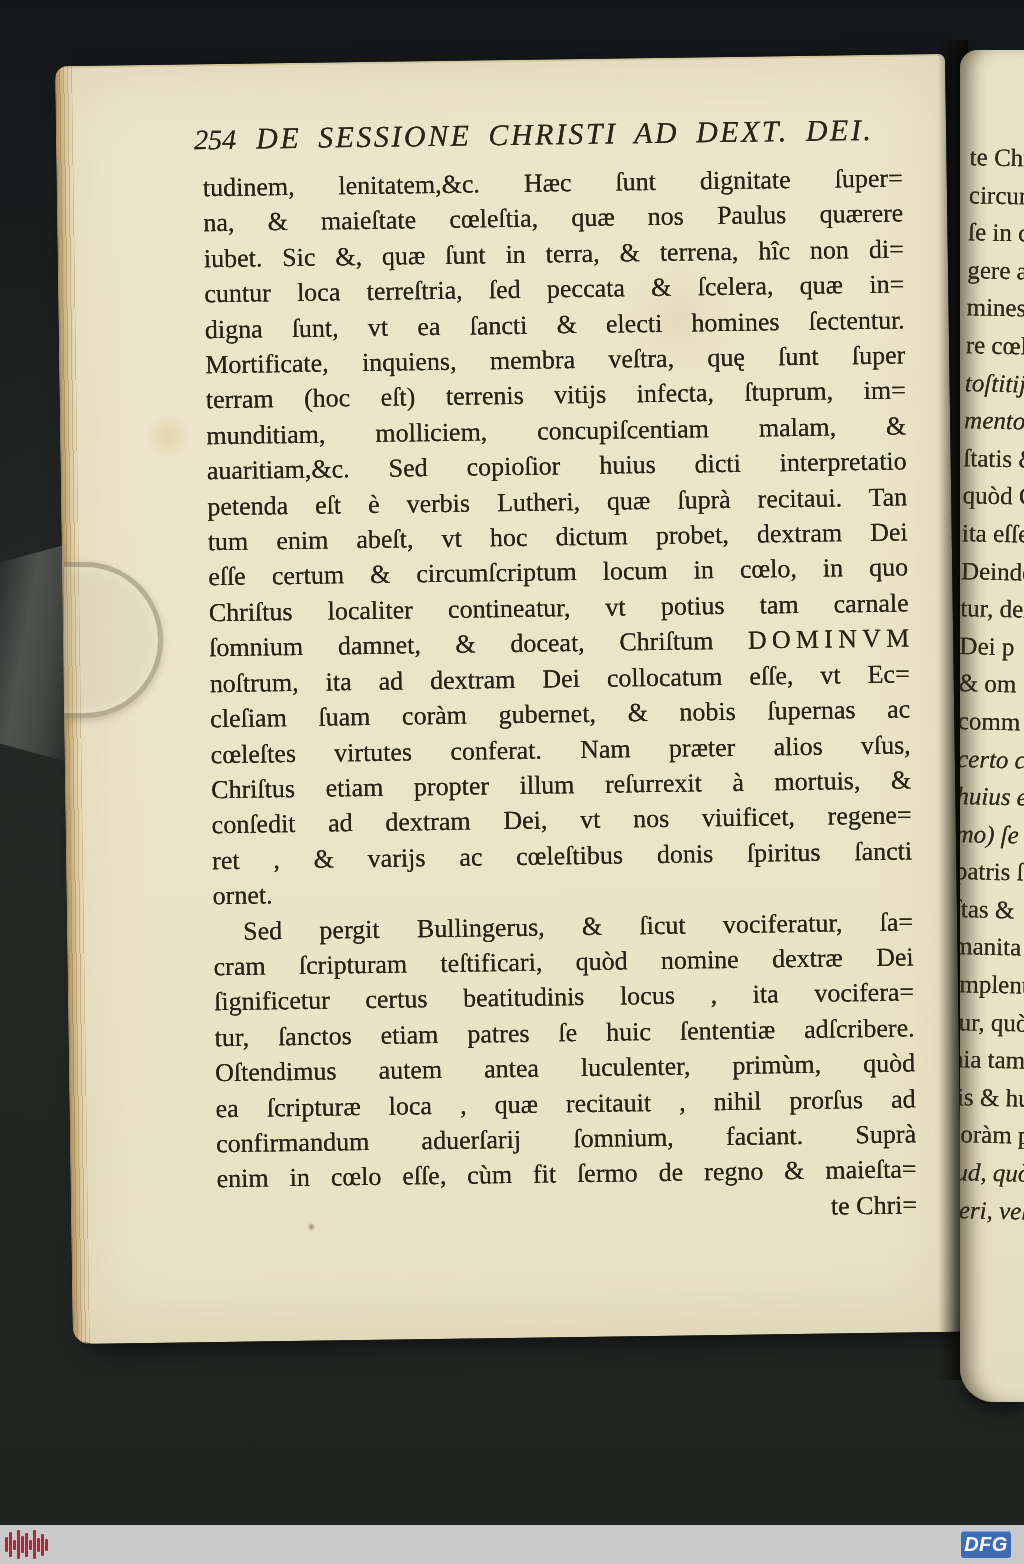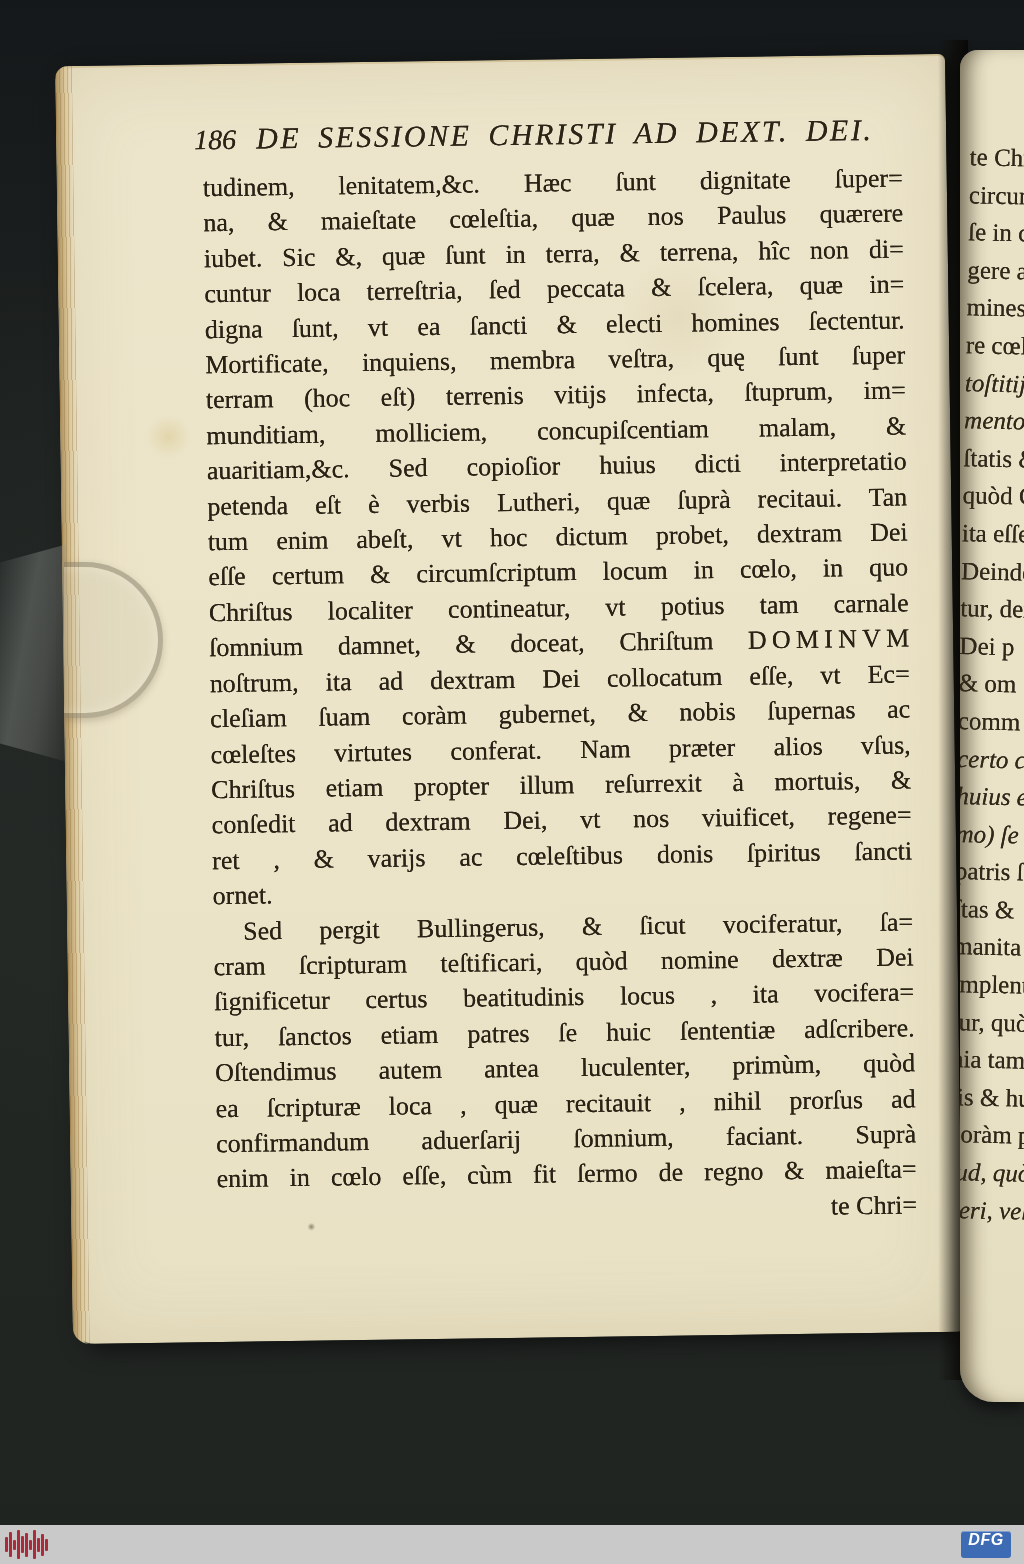--- a/index.html
+++ b/index.html
@@ -92,35 +92,35 @@
   .footer-bar{
     position:absolute;left:0;top:1525px;width:1024px;height:39px;
     background:#c9c9c9;display:flex;align-items:center;
     font-family:"Liberation Sans",sans-serif;
   }
   .hab-logo{display:flex;align-items:center;gap:1px;margin-left:5px;height:36px;}
   .hab-bar{width:3px;border-radius:1px;}
   .copyright{margin-left:30px;font-size:22px;color:#2b2b2b;letter-spacing:0.2px;}
   .dfg-logo{
     margin-left:auto;margin-right:13px;width:50px;height:27px;
-    display:flex;align-items:flex-start;justify-content:center;
+    display:flex;align-items:center;justify-content:center;
     border-radius:3px;color:#ffffff;
-    font-style:italic;font-weight:bold;font-size:16px;letter-spacing:0.5px;
+    font-style:italic;font-weight:bold;font-size:20px;letter-spacing:0.5px;
     box-shadow:inset 0 1px 0 rgba(255,255,255,0.35);
   }
 </style>
 </head>
 <body>
 
 <div class="stage">
 
   <div class="main-page">
     <div class="page-edge-left"></div>
     <div class="page-head">
-      <span class="pagenum">186</span>
+      <span class="pagenum">254</span>
       <span class="running-title">DE SESSIONE CHRISTI AD DEXT. DEI.</span>
     </div>
     <div class="body-lines">
         <div class="body-line">tudinem, lenitatem,&amp;c. Hæc ſunt dignitate ſuper=</div>
         <div class="body-line">na, &amp; maieſtate cœleſtia, quæ nos Paulus quærere</div>
         <div class="body-line">iubet. Sic &amp;, quæ ſunt in terra, &amp; terrena, hîc non di=</div>
         <div class="body-line">cuntur loca terreſtria, ſed peccata &amp; ſcelera, quæ in=</div>
         <div class="body-line">digna ſunt, vt ea ſancti &amp; electi homines ſectentur.</div>
         <div class="body-line">Mortificate, inquiens, membra veſtra, quę ſunt ſuper</div>
         <div class="body-line">terram (hoc eſt) terrenis vitijs infecta, ſtuprum, im=</div>

